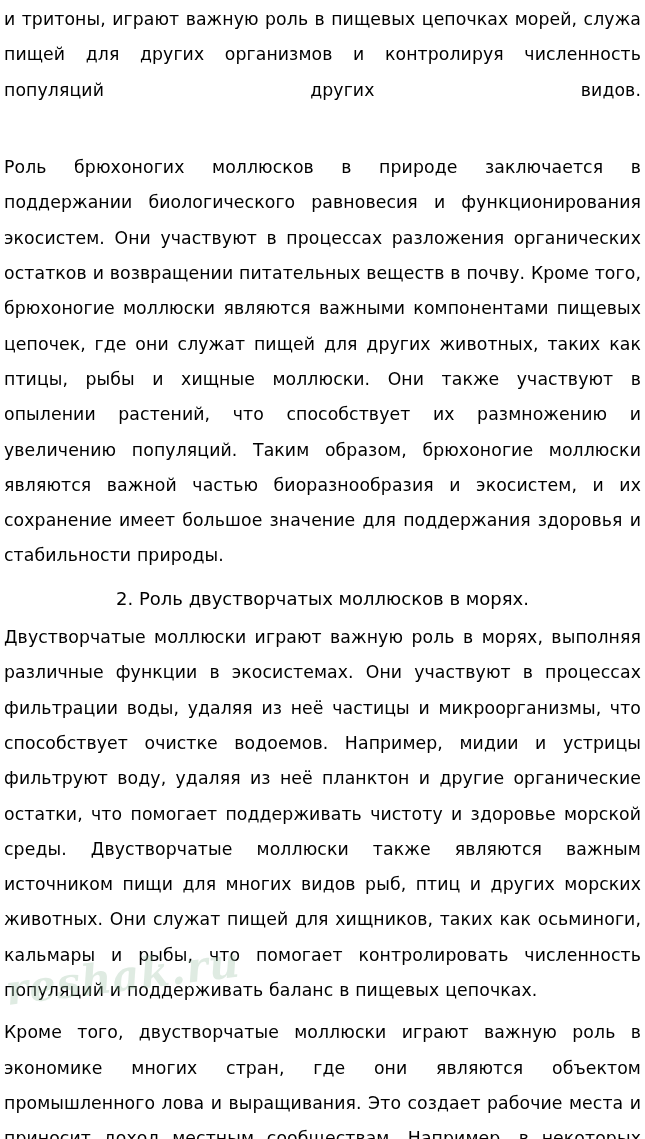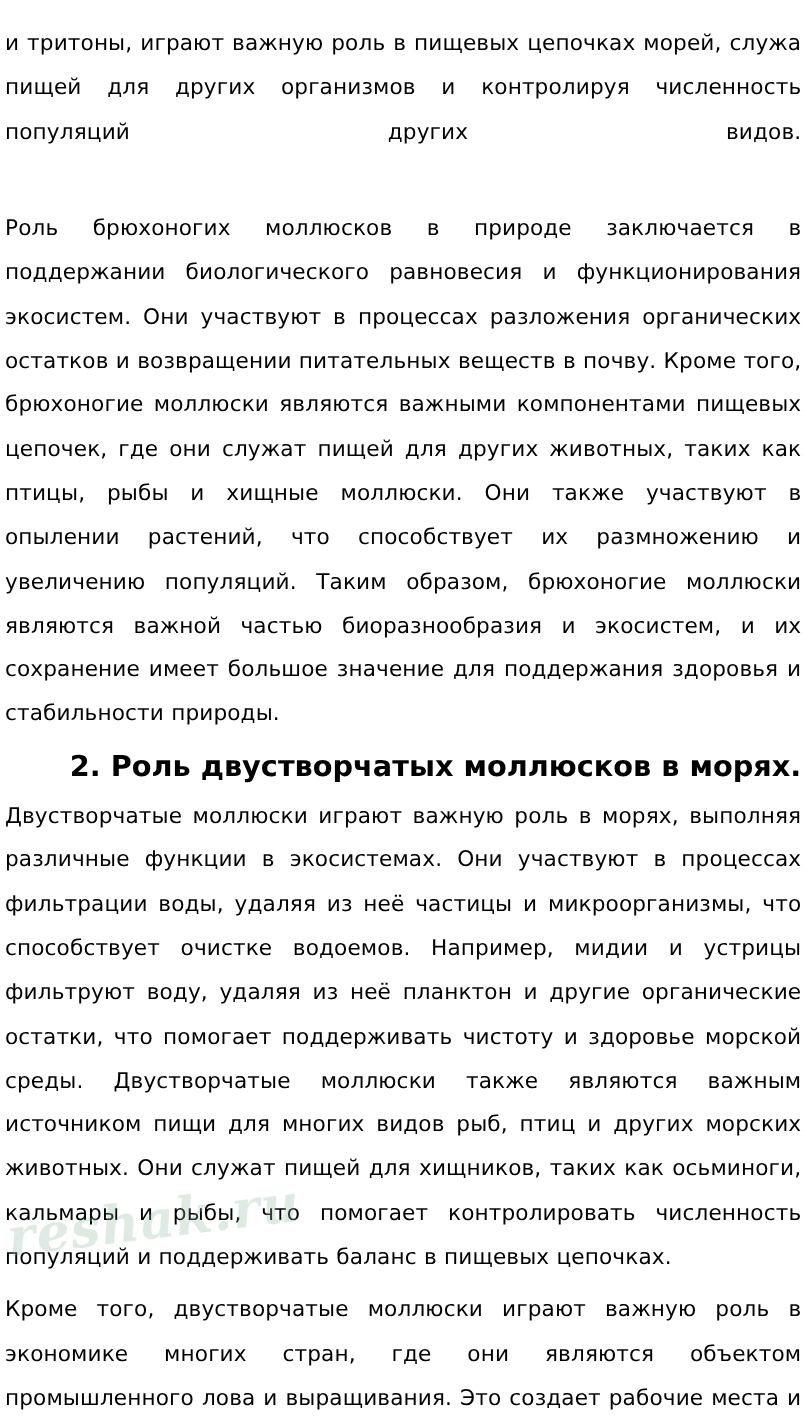--- a/index.html
+++ b/index.html
@@ -12,46 +12,46 @@
     background: #ffffff;
     font-family: "DejaVu Sans", sans-serif;
     color: #000000;
     overflow: hidden;
   }
   .page {
     position: relative;
     width: 645px;
     height: 1139px;
     box-sizing: border-box;
-    padding: 16px 4px;
+    padding: 0 4px;
     overflow: hidden;
   }
   .para {
     font-size: 17.3px;
     line-height: 35.3px;
     text-align: justify;
     text-justify: inter-word;
     margin: 0 0 7px 0;
     letter-spacing: 0.1px;
     word-spacing: 0.2px;
   }
   .para.tail {
     text-align: justify;
   }
   .para.tail::after {
     content: "";
     display: inline-block;
     width: 100%;
   }
   .heading {
-    font-size: 23px;
+    font-size: 18px;
     line-height: 35.3px;
-    font-weight: bold;
+    font-weight: normal;
     margin: 6px 0 4px 0;
-    text-align: right;
+    text-align: center;
   }
   .watermark {
     position: absolute;
     left: 6px;
     top: 966px;
     font-family: "DejaVu Serif", serif;
     font-size: 42px;
     font-weight: bold;
     font-style: italic;
     color: rgba(150, 190, 160, 0.30);

